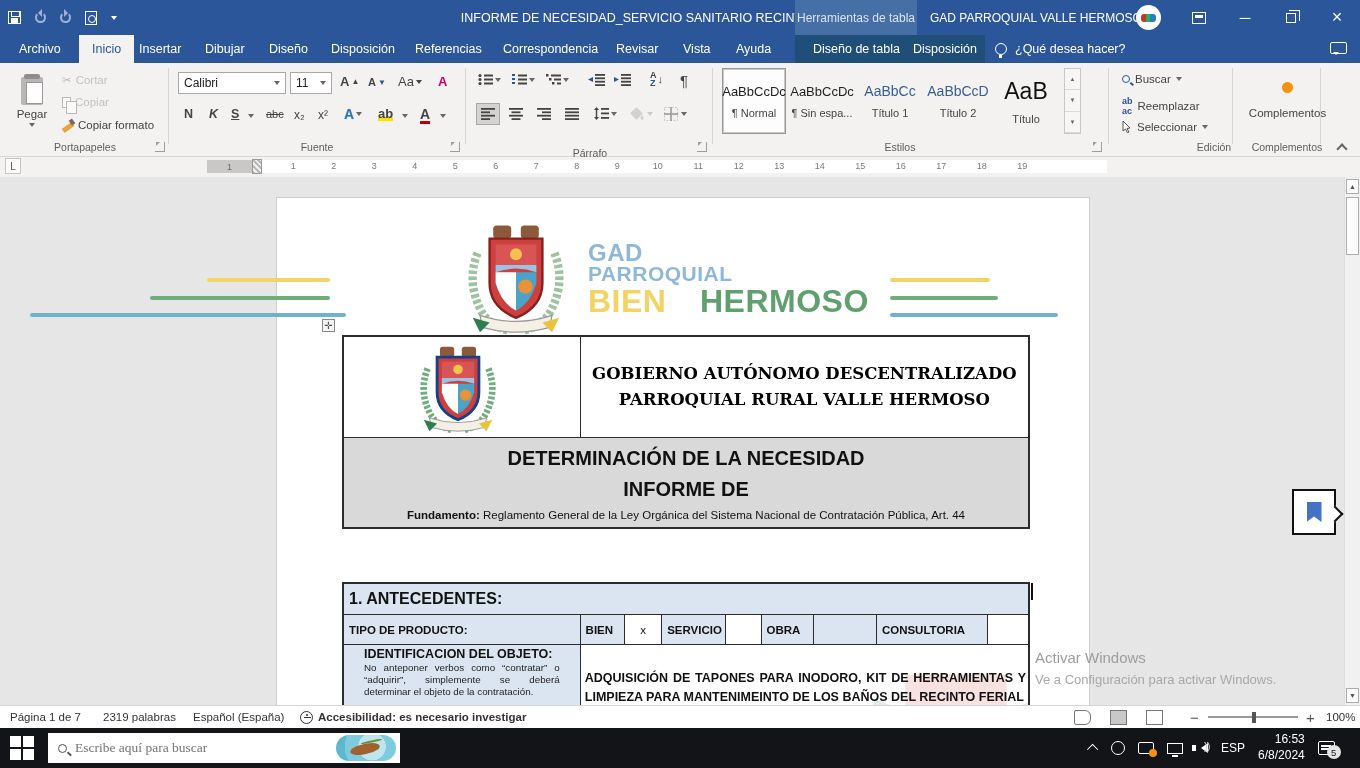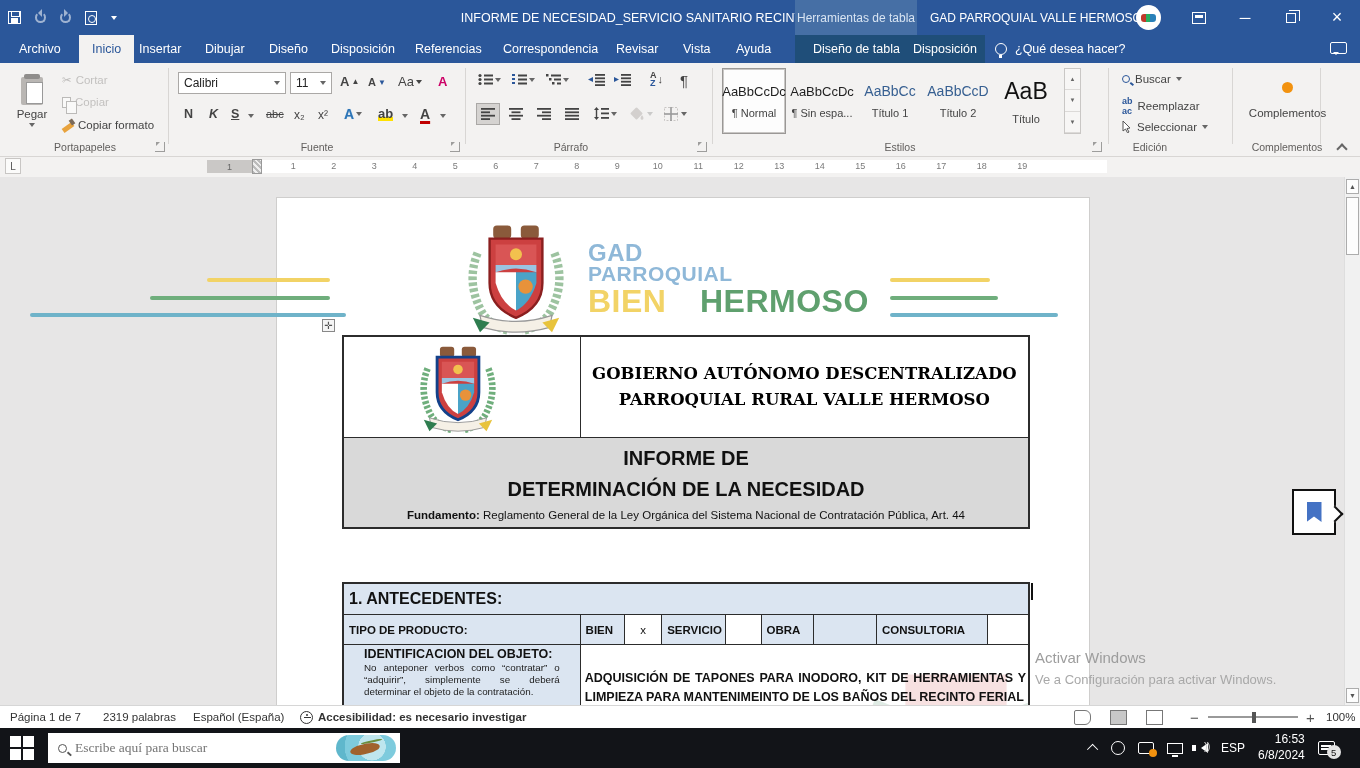--- a/index.html
+++ b/index.html
@@ -440,21 +440,21 @@
         <span class="chev" style="color:#aaa;"></span>
     </div>
     <div class="rb-small" style="left:664px;top:44px;gap:3px;">
       <svg width="14" height="14">
           <rect x="0.5" y="0.5" width="13" height="13" fill="none" stroke="#c8c6c4" stroke-dasharray="2 1.5"></rect>
           <rect x="0" y="6.2" width="14" height="1.6" fill="#999"></rect>
           <rect x="6.2" y="0" width="1.6" height="14" fill="#999"></rect>
         </svg>
         <span class="chev" style="color:#666;"></span>
     </div>
-    <div class="group-label" style="left:516px;width:110px;">Párrafo</div>
+    <div class="group-label" style="left:535px;width:110px;margin-top:6px;">Párrafo</div>
     <span class="launcher" style="left:697px;"></span>
     <div class="vsep" style="left:712px;"></div>
 
     <div class="style-card selected" style="left:722px;">
       <span class="style-prev">AaBbCcDc</span>
       <span class="style-name">¶ Normal</span>
     </div>
     <div class="style-card" style="left:790px;">
       <span class="style-prev">AaBbCcDc</span>
       <span class="style-name">¶ Sin espa...</span>
@@ -489,21 +489,21 @@
       <span style="font-size:9px;color:#2b579a;font-weight:bold;">ab<br>ac</span>
       <span>Reemplazar</span>
     </div>
     <div class="rb-small" style="left:1122px;top:58px;gap:5px;">
       <svg width="10" height="12">
           <path d="M1 0 L8 7 L5 7.5 L7 11 L5.5 11.8 L3.5 8 L1 10 Z" fill="#fff" stroke="#555" stroke-width="1"></path>
         </svg>
       <span>Seleccionar</span>
         <span class="chev" style="color:#666;"></span>
     </div>
-    <div class="group-label" style="left:1095px;width:110px;">Edición</div>
+    <div class="group-label" style="left:1159px;width:110px;">Edición</div>
     <div class="vsep" style="left:1232px;"></div>
 
     <div class="btn-box" style="left:1240px;top:8px;width:95px;height:58px;flex-direction:column;gap:14px;">
       <span class="orange-dot"></span>
       <span style="font-size:11.5px;">Complementos</span>
     </div>
     <div class="group-label" style="left:1232px;width:110px;">Complementos</div>
     <div class="vsep" style="left:1320px;"></div>
     <span class="collapse-chev" style="position:absolute;left:1338px;top:82px;"></span>
   </div>
@@ -589,22 +589,22 @@
             <path d="M20 82 Q50 92 80 82 L78 92 Q50 100 22 92 Z" fill="#f5f0e6" stroke="#999" stroke-width="1"></path>
             <path d="M14 84 L28 88 L20 96 Z" fill="#2e7d4f"></path>
               <path d="M86 84 L72 88 L80 96 Z" fill="#e8c33c"></path>
           </svg>
         </div>
         <div class="t1-c2">
           <div class="org-name">GOBIERNO AUTÓNOMO DESCENTRALIZADO PARROQUIAL RURAL VALLE HERMOSO</div>
         </div>
       </div>
       <div class="t1-row2">
+        <div class="informe-t">DETERMINACIÓN DE LA NECESIDAD</div>
         <div class="informe-t">INFORME DE</div>
-        <div class="informe-t">DETERMINACIÓN DE LA NECESIDAD</div>
         <div class="fundamento"><b>Fundamento:</b><span> Reglamento General de la Ley Orgánica del Sistema Nacional de Contratación Pública, Art. 44</span></div>
       </div>
     </div>
 
     <div class="caret"></div>
 
     <div class="t2">
       <div class="t2-antecedentes">
           <span>1. ANTECEDENTES:</span>
         </div>

